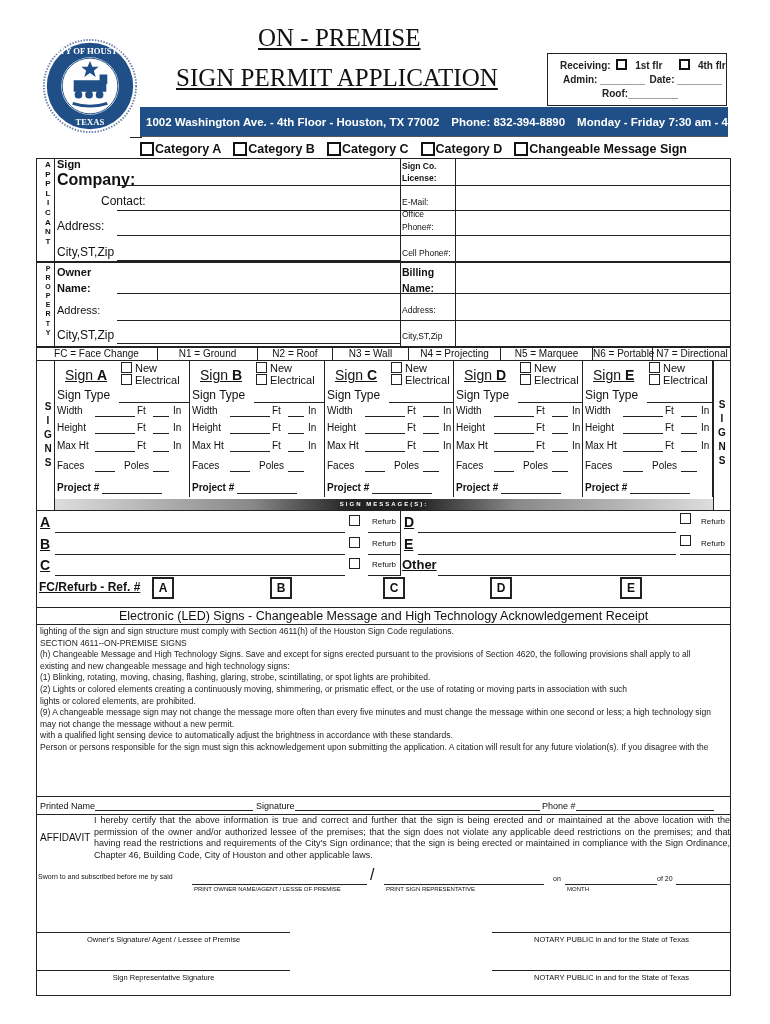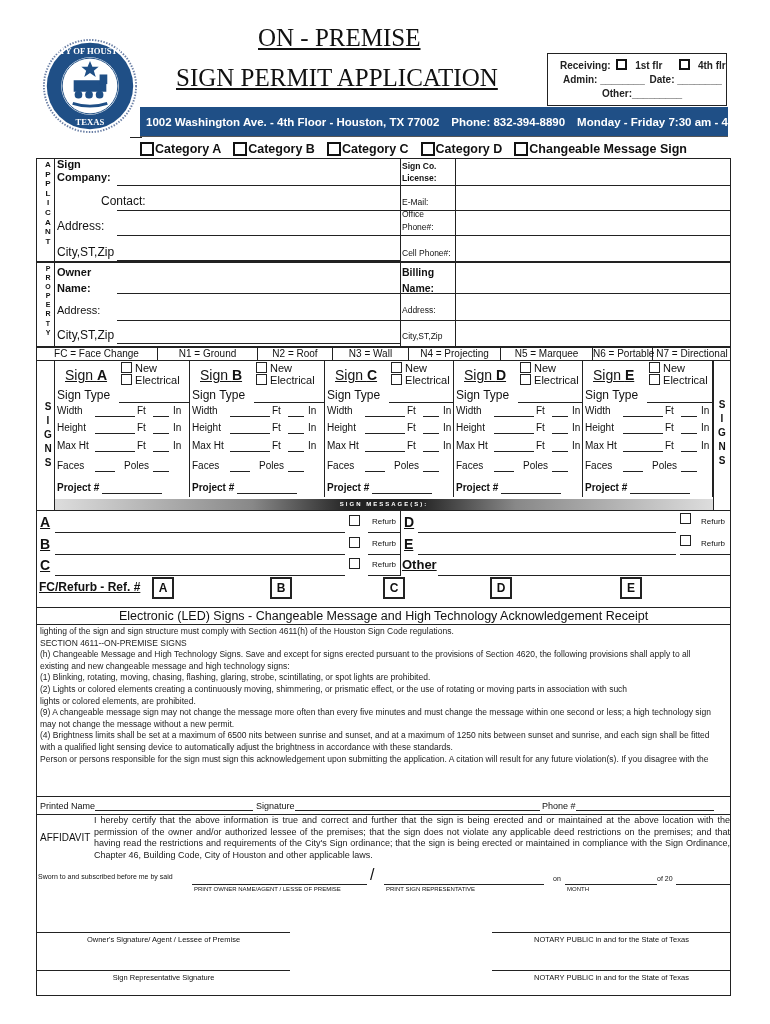--- a/index.html
+++ b/index.html
@@ -79,21 +79,21 @@
     <span class="cb" style="margin:0 5px 0 3px;"></span>
     <span>1st flr</span>
     <span class="cb" style="margin:0 5px 0 14px;"></span>
     <span>4th flr</span>
   </div>
   <div class="row" style="left:15px;top:20px;">
     <span>Admin: ________</span>
     <span style="margin-left:2px;">Date: ________</span>
   </div>
   <div class="row" style="left:54px;top:34px;">
-    <span>Other:_________</span>
+    <span>Roof:_________</span>
   </div>
 </div>
 
 <div class="abs bluebar">
   <span>1002 Washington Ave. - 4th Floor - Houston, TX 77002</span>
   <span>Phone: 832-394-8890</span>
   <span>Monday - Friday 7:30 am - 4:00 pm</span>
 </div>
 <div class="hline" style="left:130px;top:137px;width:12px;"></div>
 
@@ -121,21 +121,21 @@
 </div>
 
 <div class="abs frame"></div>
 
 <div class="vline" style="left:54px;top:158px;height:188px;"></div>
 <div class="vtext" style="left:42px;top:160px;">A<br>P<br>P<br>L<br>I<br>C<br>A<br>N<br>T</div>
 <div class="vline" style="left:400px;top:158px;height:188px;"></div>
 <div class="vline" style="left:455px;top:158px;height:188px;"></div>
 
 <div class="lbl b" style="left:57px;top:158px;font-size:11px;">Sign</div>
-<div class="lbl b" style="left:57px;top:171px;font-size:11px;">Company:</div>
+<div class="lbl b" style="left:57px;top:171px;font-size:16px;">Company:</div>
 <div class="uline" style="left:117px;top:185px;width:283px;"></div>
 <div class="lbl" style="left:57px;top:194px;margin-left:44px;">Contact:</div>
 <div class="uline" style="left:117px;top:210px;width:283px;"></div>
 <div class="lbl" style="left:57px;top:219px;">Address:</div>
 <div class="uline" style="left:117px;top:235px;width:283px;"></div>
 <div class="lbl" style="left:57px;top:245px;">City,ST,Zip</div>
 <div class="uline" style="left:117px;top:260px;width:283px;"></div>
 
 <div class="sm" style="left:402px;top:161px;font-weight:bold;">Sign Co.</div>
 <div class="sm" style="left:402px;top:173px;font-weight:bold;">License:</div>
@@ -439,21 +439,20 @@
 <div class="abs notice">
   <p>lighting of the sign and sign structure must comply with Section 4611(h) of the Houston Sign Code regulations.</p>
   <p>SECTION 4611--ON-PREMISE SIGNS</p>
   <p>(h) Changeable Message and High Technology Signs. Save and except for signs erected pursuant to the provisions of Section 4620, the following provisions shall apply to all</p>
   <p>existing and new changeable message and high technology signs:</p>
   <p>(1) Blinking, rotating, moving, chasing, flashing, glaring, strobe, scintillating, or spot lights are prohibited.</p>
   <p>(2) Lights or colored elements creating a continuously moving, shimmering, or prismatic effect, or the use of rotating or moving parts in association with such</p>
   <p>lights or colored elements, are prohibited.</p>
   <p>(9) A changeable message sign may not change the message more often than every five minutes and must change the message within one second or less; a high technology sign</p>
   <p>may not change the message without a new permit.</p>
-  <p>(4) Brightness limits shall be set at a maximum of 6500 nits between sunrise and sunset, and at a maximum of 1250 nits between sunset and sunrise, and each sign shall be fitted</p>
   <p>with a qualified light sensing device to automatically adjust the brightness in accordance with these standards.</p>
   <p>Person or persons responsible for the sign must sign this acknowledgement upon submitting the application.  A citation will result for any future violation(s). If you disagree with the</p>
 </div>
 <div class="hline" style="left:36px;top:796px;width:695px;"></div>
 
 <div class="sm" style="left:40px;top:801px;font-size:9px;">Printed Name</div>
 <div class="abs" style="left:95px;top:810px;width:158px;border-top:1px solid #222;"></div>
 <div class="sm" style="left:256px;top:801px;font-size:9px;">Signature</div>
 <div class="abs" style="left:295px;top:810px;width:245px;border-top:1px solid #222;"></div>
 <div class="sm" style="left:542px;top:801px;font-size:9px;">Phone #</div>

